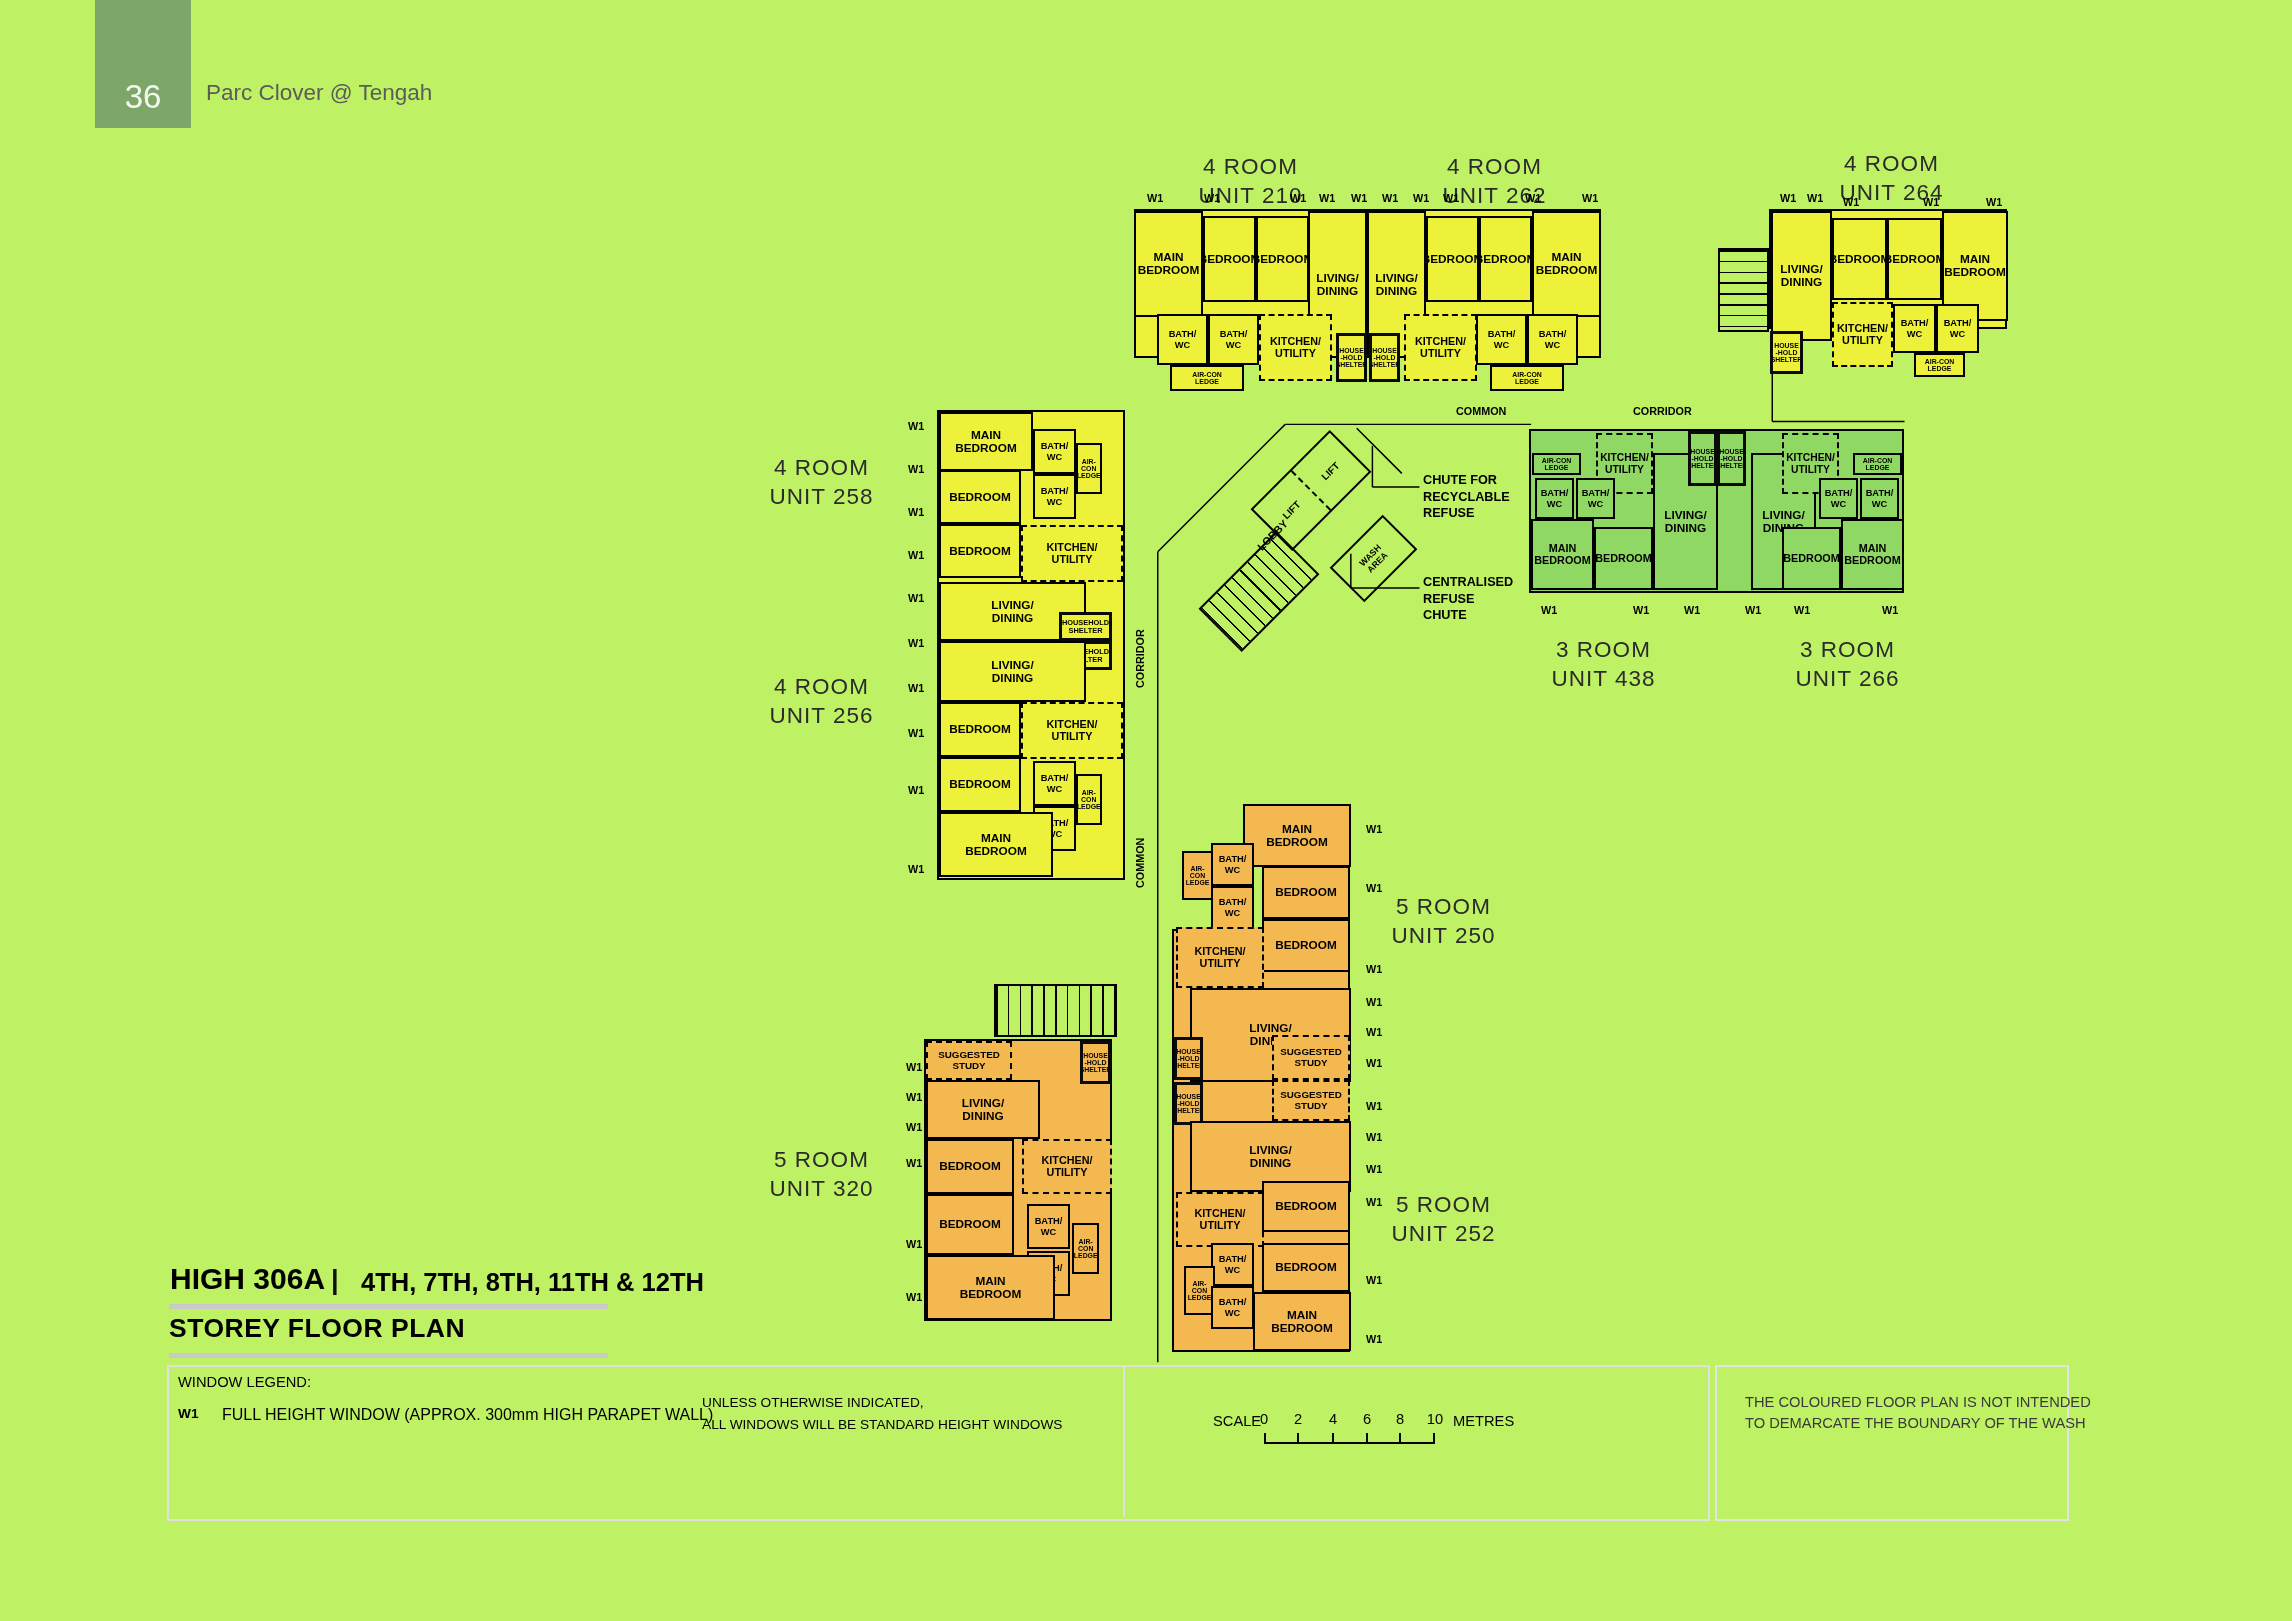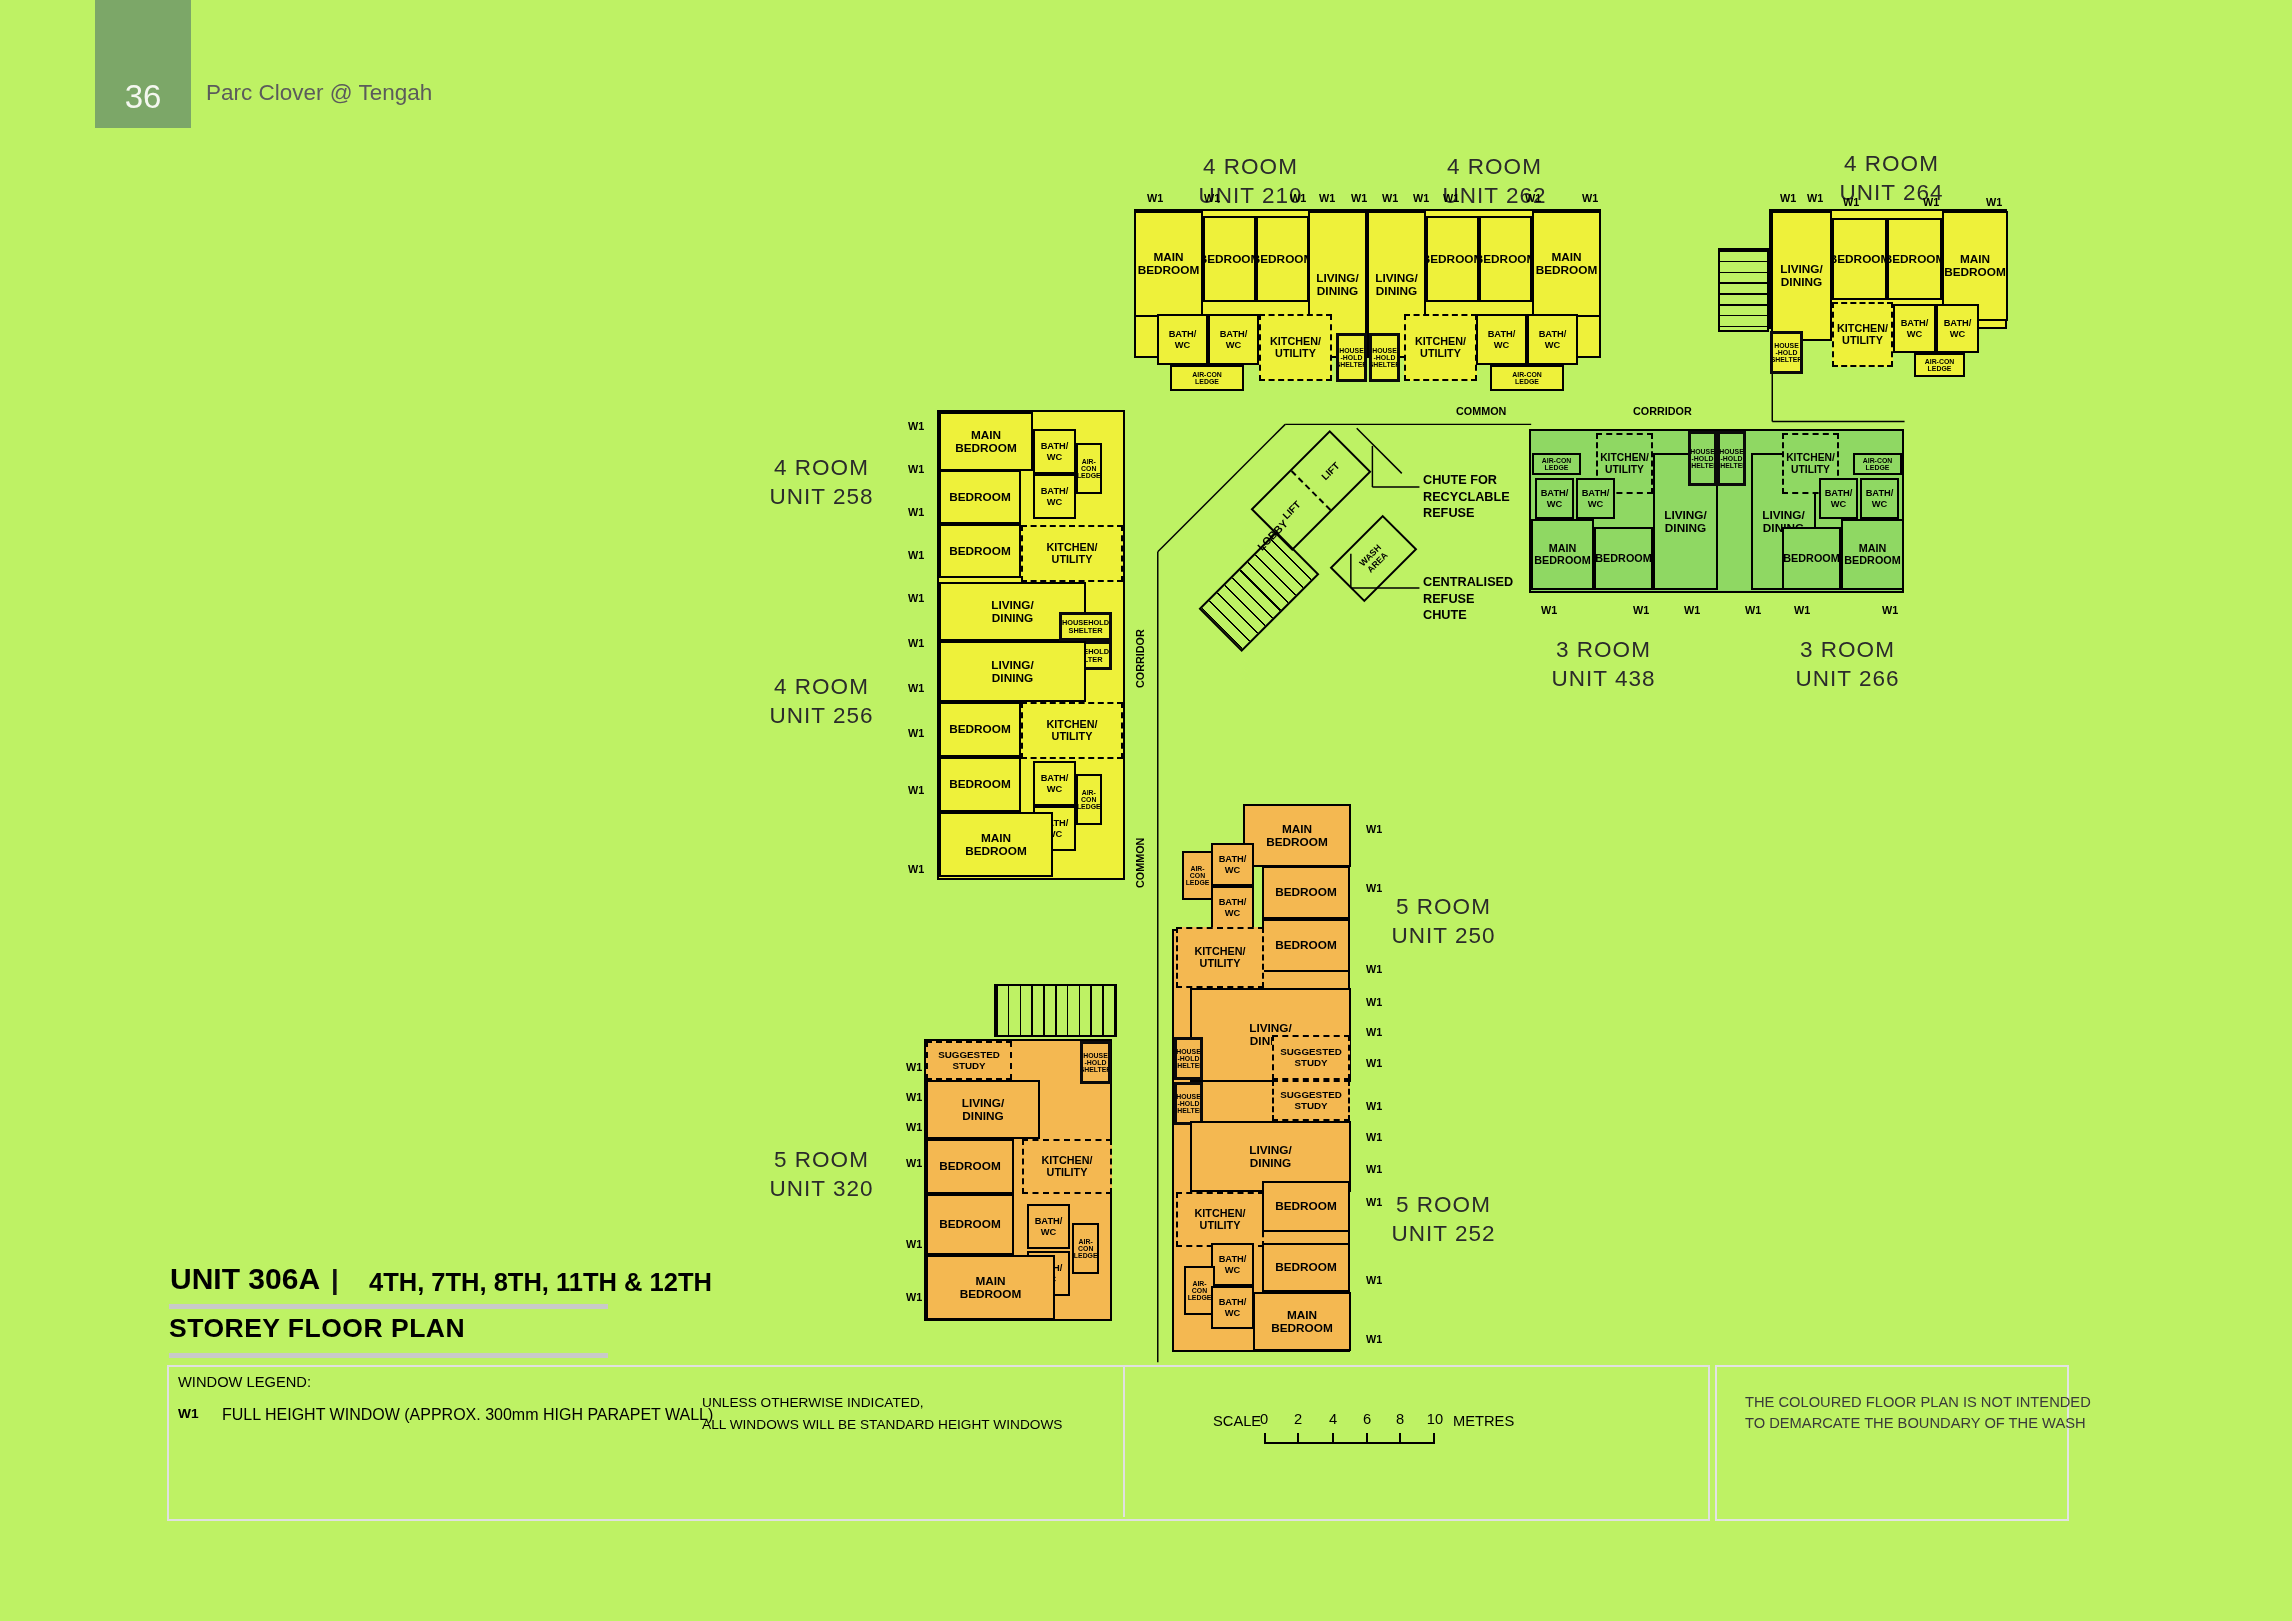--- a/index.html
+++ b/index.html
@@ -37,21 +37,21 @@
             transform:rotate(-45deg);display:flex;align-items:center;justify-content:center;
             font-size:8.8px;font-weight:bold;text-align:center;white-space:pre-line;}
   #lobby{position:absolute;left:1243px;top:529px;width:59px;transform:rotate(-45deg);
          font-size:10.8px;font-weight:bold;text-align:center;}
   #stairscore{position:absolute;left:1204px;top:561px;width:110px;height:61px;border:2px solid #000;
               transform:rotate(-45deg);box-sizing:border-box;
               background:repeating-linear-gradient(to right,#000 0 1.5px,transparent 1.5px 10.8px);}
   
   #blocktitle{position:absolute;left:170px;top:1262px;font-size:30px;font-weight:bold;}
   #blocksep{position:absolute;left:331px;top:1264px;font-size:27.4px;font-weight:bold;color:#111;}
-  #floors{position:absolute;left:361px;top:1268px;font-size:25.5px;font-weight:bold;margin-left:8px;}
+  #floors{position:absolute;left:361px;top:1268px;font-size:25.5px;font-weight:bold;}
   .bar{position:absolute;left:169px;width:439px;height:4.9px;background:#c9c9c9;}
   #subtitle{position:absolute;left:169px;top:1313px;font-size:26.5px;font-weight:bold;letter-spacing:0.5px;}
   
   #legendbox{position:absolute;left:167px;top:1365px;width:1539px;height:152px;border:2px solid #e0e0e0;}
   #legdiv{position:absolute;left:1123px;top:1365px;width:2px;height:152px;background:#e0e0e0;}
   #legheading{position:absolute;left:178px;top:1374px;font-size:14.7px;}
   #legw1{position:absolute;left:178px;top:1406px;font-size:13.7px;font-weight:bold;}
   #legdesc{position:absolute;left:222px;top:1406px;font-size:16px;}
   #legnote{position:absolute;left:702px;top:1392px;font-size:13.7px;line-height:1.6;white-space:pre-line;}
   #scalelabel{position:absolute;left:1213px;top:1413px;font-size:14.7px;}
@@ -305,21 +305,21 @@
   <div class="ulabel" style="left:1430px;top:152px;width:129px"><span>4 ROOM</span><br><span>UNIT 262</span></div>
   <div class="ulabel" style="left:1827px;top:149px;width:129px"><span>4 ROOM</span><br><span>UNIT 264</span></div>
   <div class="ulabel" style="left:765px;top:453px;width:113px"><span>4 ROOM</span><br><span>UNIT 258</span></div>
   <div class="ulabel" style="left:765px;top:672px;width:113px"><span>4 ROOM</span><br><span>UNIT 256</span></div>
   <div class="ulabel" style="left:1547px;top:635px;width:113px"><span>3 ROOM</span><br><span>UNIT 438</span></div>
   <div class="ulabel" style="left:1791px;top:635px;width:113px"><span>3 ROOM</span><br><span>UNIT 266</span></div>
   <div class="ulabel" style="left:1380px;top:892px;width:127px"><span>5 ROOM</span><br><span>UNIT 250</span></div>
   <div class="ulabel" style="left:765px;top:1145px;width:113px"><span>5 ROOM</span><br><span>UNIT 320</span></div>
   <div class="ulabel" style="left:1380px;top:1190px;width:127px"><span>5 ROOM</span><br><span>UNIT 252</span></div>
 
-  <div id="blocktitle">UNIT 306A</div>
+  <div id="blocktitle">HIGH 306A</div>
   <div id="blocksep">|</div>
   <div id="floors">4TH, 7TH, 8TH, 11TH &amp; 12TH</div>
   <div class="bar" style="top:1304px"></div>
   <div id="subtitle">STOREY FLOOR PLAN</div>
   <div class="bar" style="top:1353px"></div>
 
   <div id="legendbox"></div>
   <div id="legdiv"></div>
   <div id="legheading">WINDOW LEGEND:</div>
   <div id="legw1">W1</div>

